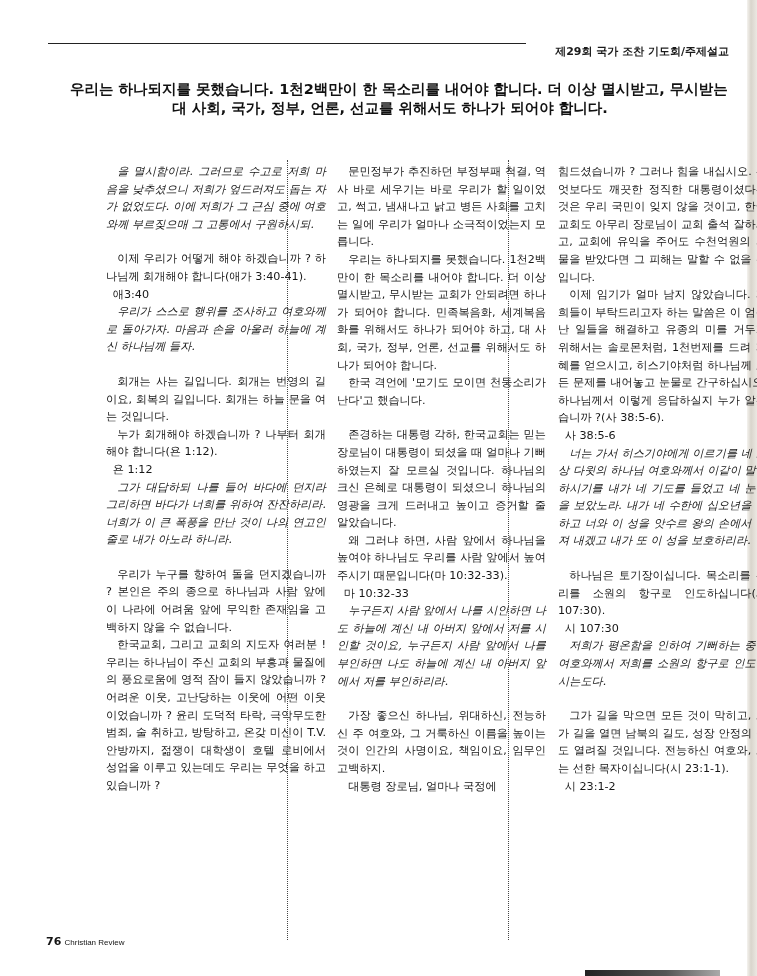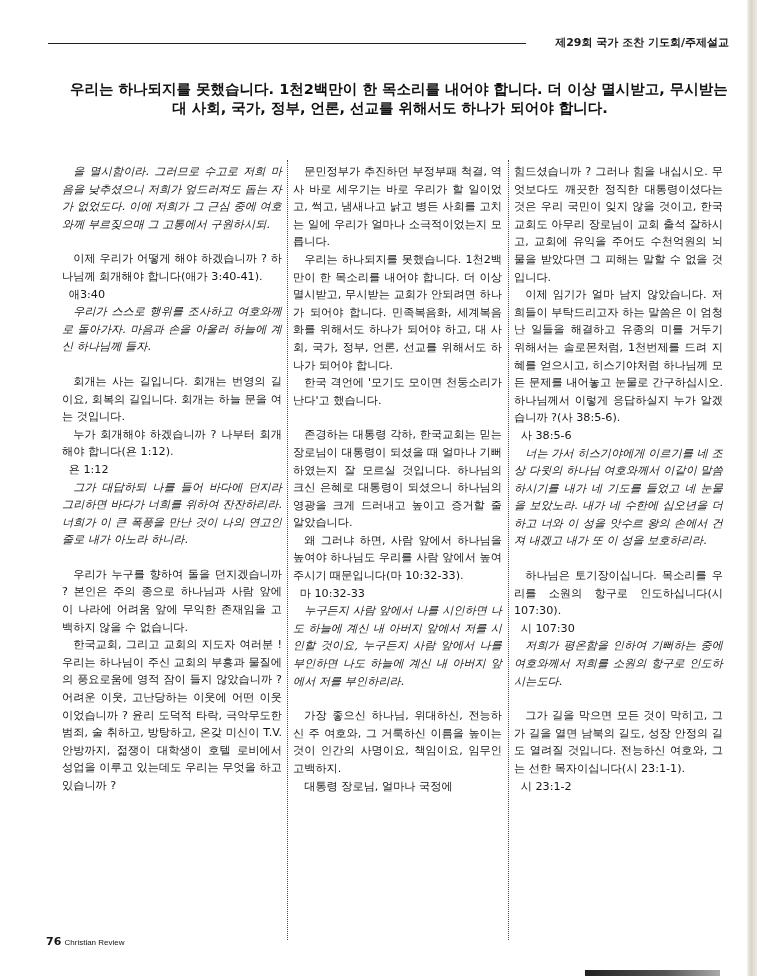--- a/index.html
+++ b/index.html
@@ -10,31 +10,31 @@
   }
   .edge {
     position: absolute; top: 0; right: 0; width: 10px; height: 976px;
     background: linear-gradient(to right, #f4f2ee, #d9d5cc 40%, #ebe8e2);
   }
   .header-rule {
     position: absolute; left: 48px; top: 43px; width: 478px; height: 1px;
     background: #222;
   }
   .header-title {
-    position: absolute; right: 28px; top: 35px; font-size: 11px; font-weight: bold;
+    position: absolute; right: 28px; top: 44px; font-size: 11px; font-weight: bold;
     white-space: nowrap; color: #1a1a1a;
   }
   .lead {
     position: absolute; left: 70px; top: 80px; width: 640px; text-align: center;
     font-size: 14.5px; font-weight: bold; line-height: 19px; color: #111;
   }
   .lead div { white-space: nowrap; }
   .col {
     position: absolute; top: 163px; font-size: 11.2px; line-height: 17.6px;
-    text-align: justify; color: #161616;
+    text-align: justify; color: #161616; margin-left: 44px;
   }
   .col1 { left: 62px; width: 220px; }
   .col2 { left: 293px; width: 209px; }
   .col3 { left: 514px; width: 209px; }
   .divider {
     position: absolute; top: 160px; height: 780px; width: 0;
     border-left: 1px dotted #444;
   }
   .p { margin: 0; }
   .ind { text-indent: 1em; }

